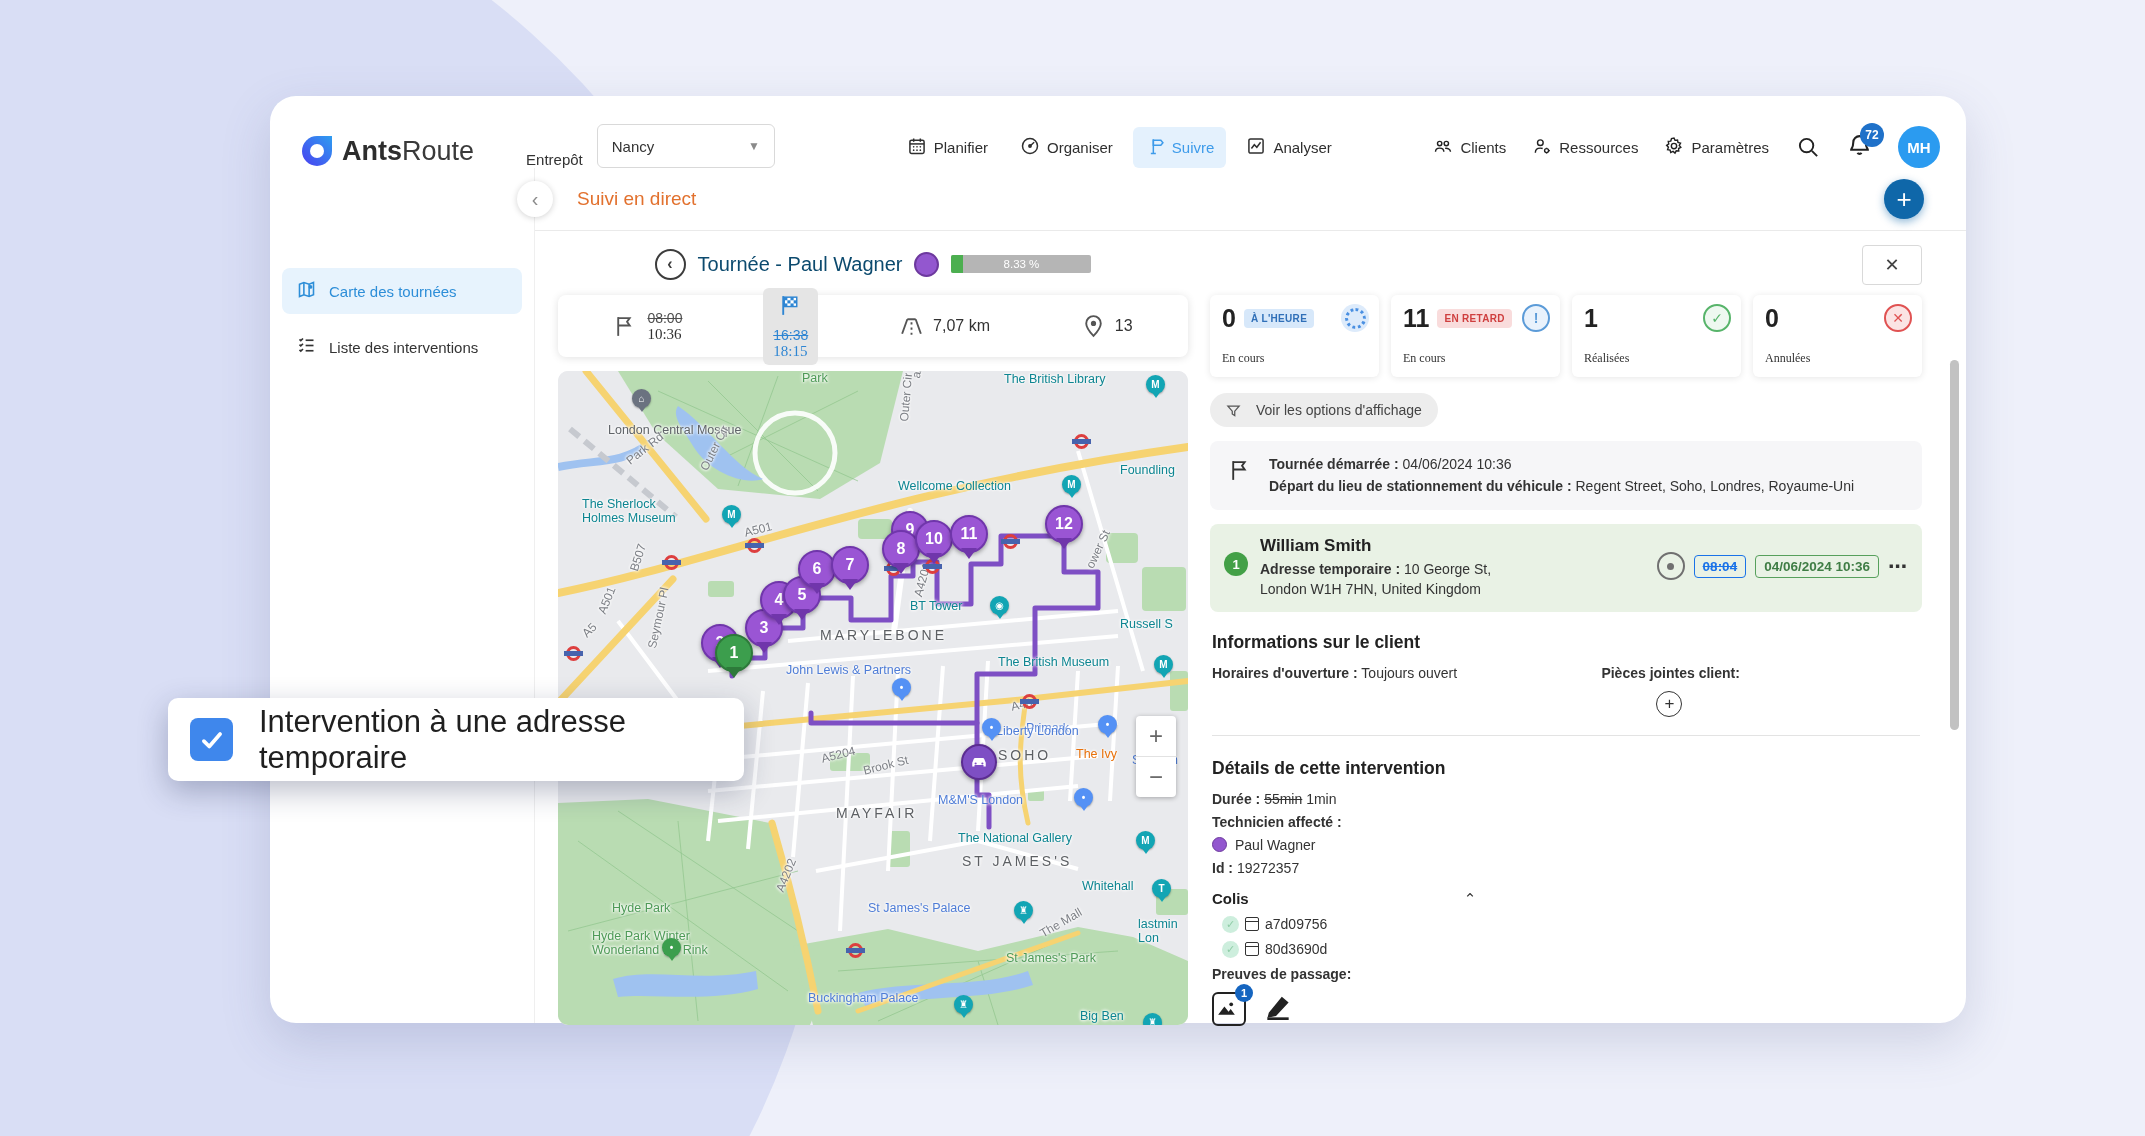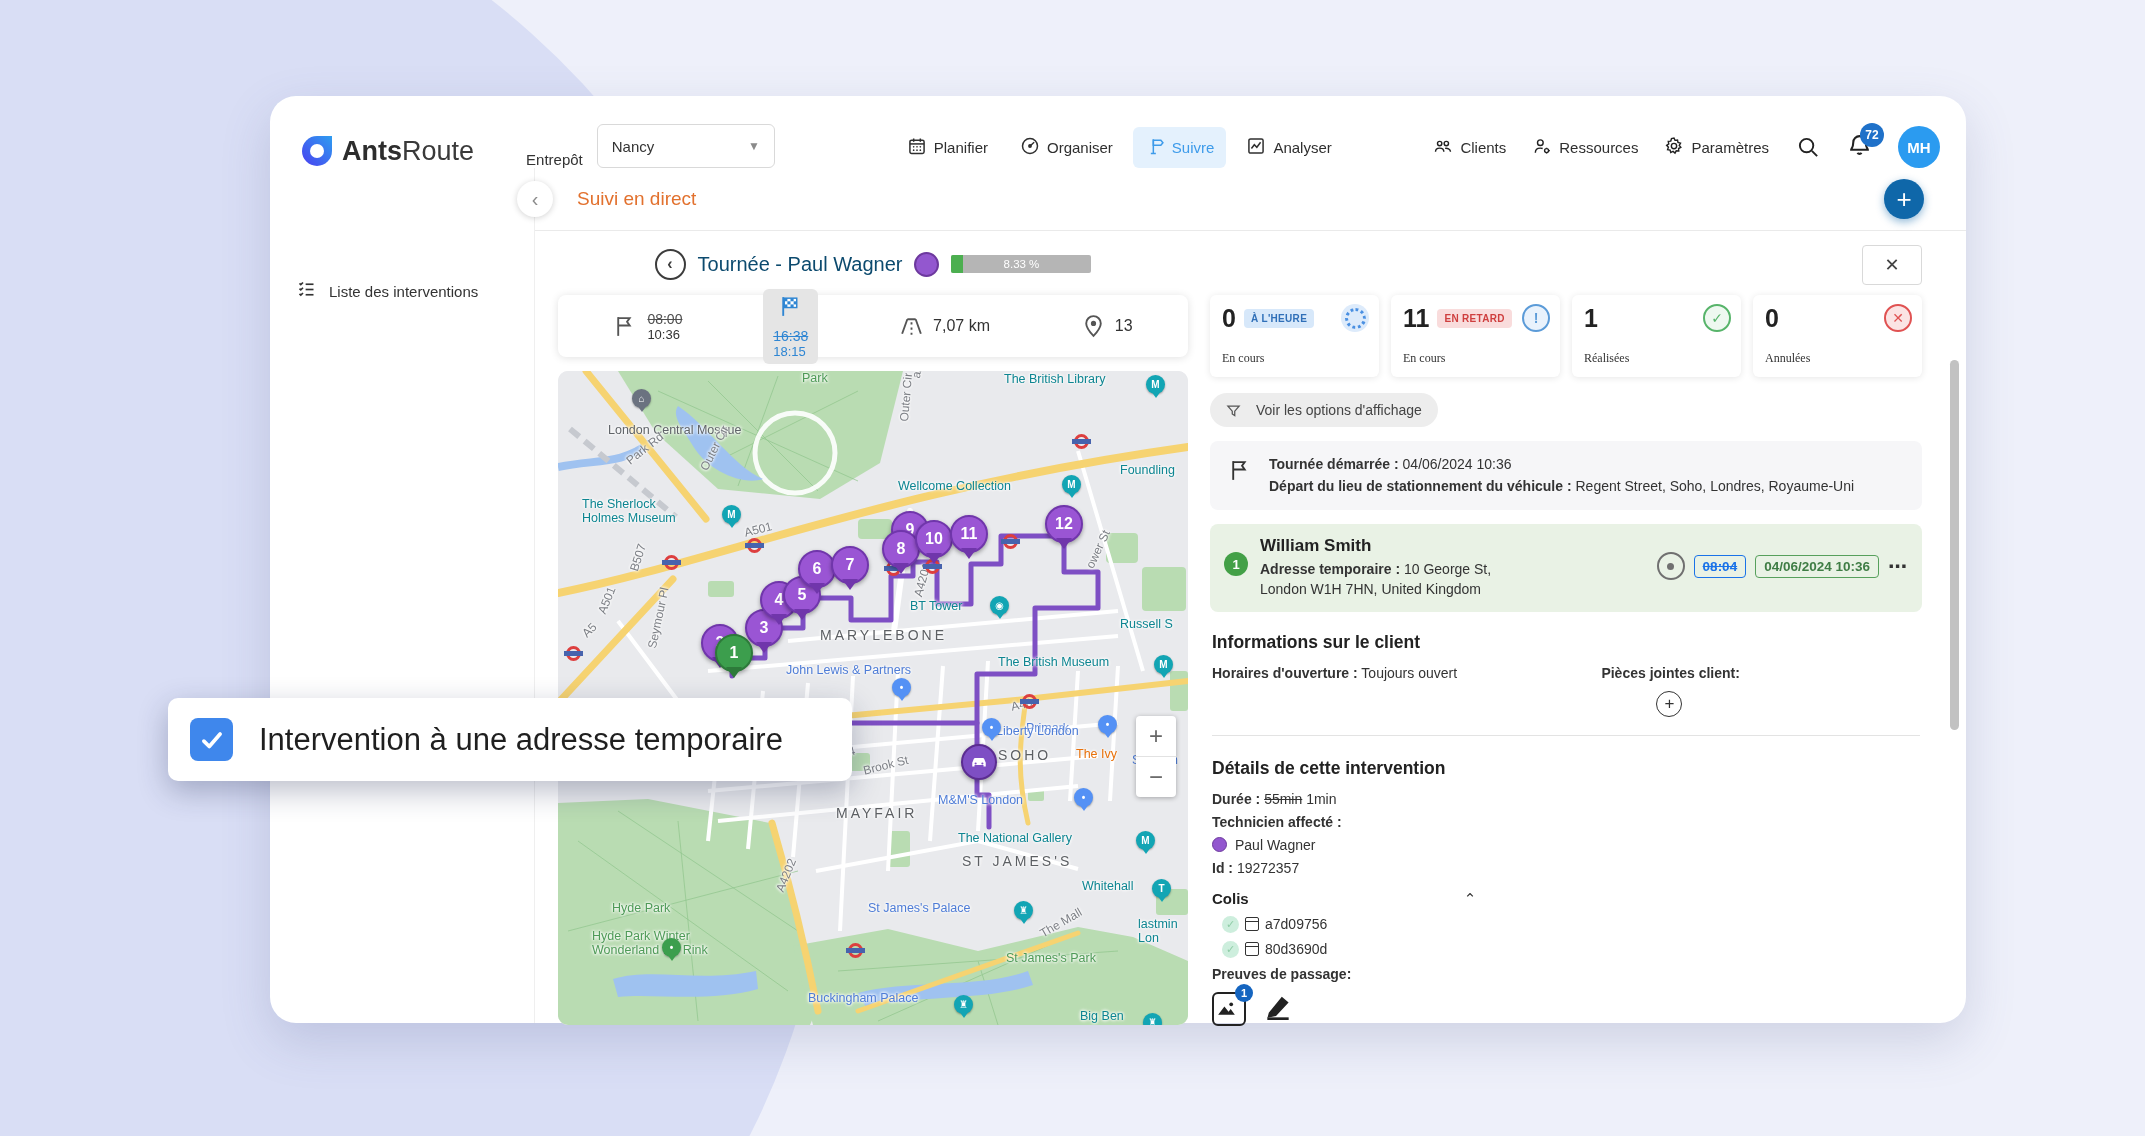--- a/index.html
+++ b/index.html
@@ -54,21 +54,21 @@
   .route-title{font-size:20px;color:#0c4a6e;}
   .route-dot{width:21px;height:21px;border-radius:50%;background:#9357cf;border:2px solid#6d399e;}
   .progressbar{position:relative;width:140px;height:18px;background:#b5b5b5;border-radius:2px;overflow:hidden;}
   .progress-fill{position:absolute;left:0;top:0;bottom:0;background:#4caf50;}
   .progress-text{position:absolute;inset:0;display:flex;align-items:center;justify-content:center;color:#fff;font-size:11.5px;}
   .stats-card{margin-top:8px;height:62px;background:#fff;border-radius:8px;box-shadow:0 1px 8px rgba(0,0,0,.12);
     display:flex;align-items:center;justify-content:space-around;padding:0 10px;}
   .stat{display:flex;align-items:center;gap:9px;padding:5px 10px;border-radius:6px;}
   .stat svg{width:25px;height:25px;}
   .stat .t-old{font-size:14px;color:#4f4f4f;text-decoration:line-through;}
-  .stat .t-new{font-size:13px;color:#333;}
+  .stat .t-new{font-size:15px;color:#333;font-family:Liberation Serif, serif;}
   .stat.active{background:#e5e5e5;flex-direction:column;}
   .stat.active .t-old{color:#2f86d3;}
   .stat.active .t-new{color:#2f86d3;}
   .stat .single{font-size:16px;color:#333;}
   
   .map{position:relative;margin-top:14px;width:630px;height:654px;border-radius:10px;overflow:hidden;background:#e9eaed;}
   .map svg.base{position:absolute;inset:0;}
   .mlabel{position:absolute;font-size:12.5px;white-space:pre-line;line-height:1.15;
     text-shadow:0 0 3px #fff,0 0 3px #fff,0 0 4px #fff;transform-origin:left top;}
   .ml-street{color:#7c7f85;font-size:12px;}
@@ -155,21 +155,21 @@
   .colis-check{width:17px;height:17px;border-radius:50%;background:#cdeedd;color:#8fcca6;font-size:11px;font-weight:bold;
     display:flex;align-items:center;justify-content:center;}
   .box-ic{width:12px;height:12px;border:1.6px solid #333;border-radius:2px;position:relative;}
   .box-ic:before{content:'';position:absolute;left:0;right:0;top:2.5px;height:1.6px;background:#333;}
   .proof-row{display:flex;gap:16px;margin-top:10px;align-items:flex-start;}
   .photo-ic{position:relative;width:30px;height:30px;border:2.5px solid #222;border-radius:6px;}
   .photo-badge{position:absolute;top:-10px;right:-9px;width:18px;height:18px;border-radius:50%;background:#1565c0;
     color:#fff;font-size:11px;font-weight:bold;display:flex;align-items:center;justify-content:center;}
   .scroll-thumb{position:absolute;right:7px;top:192px;width:9px;height:370px;background:#c2c2c2;border-radius:5px;}
   
-  .callout{position:absolute;left:168px;top:698px;width:684px;height:83px;background:#fff;border-radius:10px;
+  .callout{position:absolute;left:168px;top:698px;width:576px;height:83px;background:#fff;border-radius:10px;
     box-shadow:0 10px 30px rgba(30,40,80,.30);display:flex;align-items:center;gap:26px;padding:0 22px;box-sizing:border-box;z-index:50;}
   .cb{width:43px;height:43px;border-radius:8px;background:#3f87ec;display:flex;align-items:center;justify-content:center;flex:0 0 auto;cursor:pointer;}
   .callout-text{font-size:31px;color:#1f1f1f;}
 </style>
 </head>
 <body>
 
 <div class="bg-blob"></div>
 
 <div class="window">
@@ -275,20 +275,28 @@
             <path d="M10 19 a2.5 2.5 0 0 0 4 0"></path>
           </svg>
         <div class="badge-72">72</div>
       </div>
       <div class="avatar">MH</div>
     </div>
   </div>
 
   <div class="body-row">
     <div class="sidebar" id="sidebar">
+        <div class="side-item active">
+          <span><svg viewBox="0 0 24 24" fill="none" stroke="#2d8ed8" stroke-width="1.8">
+              <path d="M4 6 L9 4 L15 6 L20 4 V18 L15 20 L9 18 L4 20 Z"></path>
+              <path d="M9 4 V18 M15 6 V20"></path>
+              <circle cx="16.5" cy="9" r="2.2" fill="#2d8ed8" stroke="none"></circle>
+            </svg></span>
+          <span>Carte des tournées</span>
+        </div>
         <div class="side-item">
           <span><svg viewBox="0 0 24 24" fill="none" stroke="#333" stroke-width="1.9">
               <path d="M4 5 l1.5 1.5 L8 4"></path>
               <path d="M4 11 l1.5 1.5 L8 10"></path>
               <path d="M4 17 l1.5 1.5 L8 16"></path>
               <line x1="11" y1="6" x2="20" y2="6"></line>
               <line x1="11" y1="12" x2="20" y2="12"></line>
               <line x1="11" y1="18" x2="20" y2="18"></line>
             </svg></span>
           <span>Liste des interventions</span>

